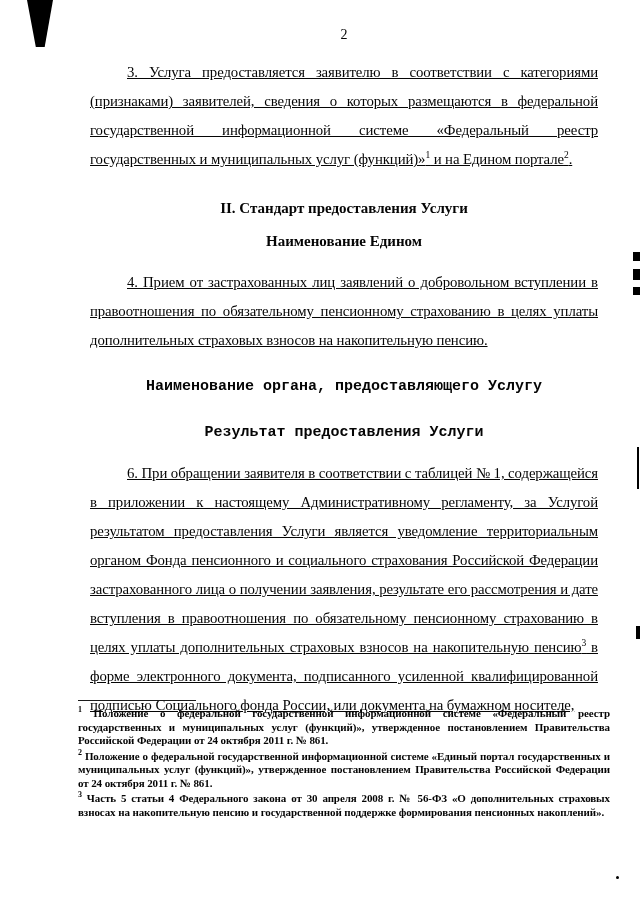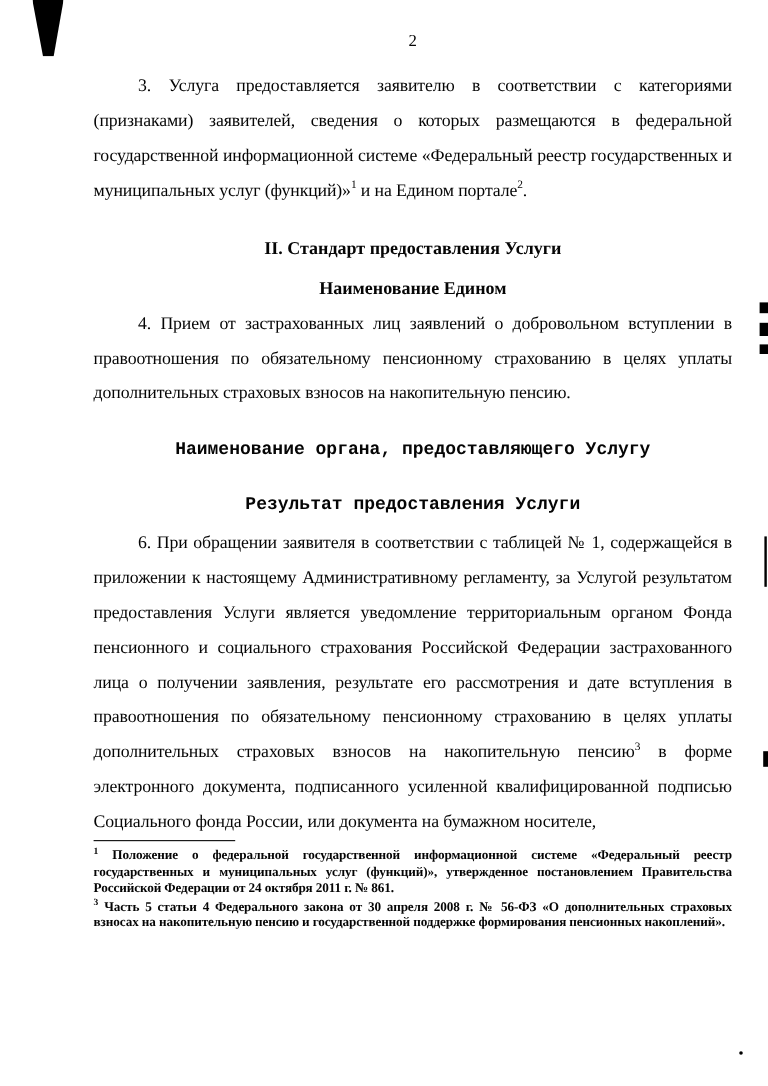--- a/index.html
+++ b/index.html
@@ -10,21 +10,21 @@
     color:#050505;
     position:relative;
     overflow:hidden;
   }
   .page{position:absolute;inset:0;padding:26px 30px 0 78px;}
   .page-number{
     text-align:center;font-size:14px;line-height:18px;margin-bottom:14px;
   }
   .body-text p{
     font-size:14.8px;line-height:29px;letter-spacing:-0.1px;
-    text-align:justify;text-indent:37px;margin:0;
+    text-align:justify;text-indent:37px;margin:12px;text-decoration:underline;
   }
   .heading,.subheading{
     font-size:15px;font-weight:bold;text-align:center;line-height:29px;
   }
   .h-section{margin:20px 0 0;font-family:Liberation Serif, serif;}
   .h-sub{margin:4px 0 0;}
   .h-sub-spaced{margin:17px 0 4px;font-family:Liberation Mono, monospace;}
   sup{font-size:9.5px;vertical-align:super;line-height:0;}
   .footnotes{
     position:absolute;left:78px;right:30px;top:700px;
@@ -74,20 +74,21 @@
 
     <p><span>6. При обращении заявителя в соответствии с таблицей № 1, содержащейся в приложении к настоящему Административному регламенту, за Услугой результатом предоставления Услуги является уведомление территориальным органом Фонда пенсионного и социального страхования Российской Федерации застрахованного лица о получении заявления, результате его рассмотрения и дате вступления в правоотношения по обязательному пенсионному страхованию в целях уплаты дополнительных страховых взносов на накопительную пенсию</span><sup>3</sup><span> в форме электронного документа, подписанного усиленной квалифицированной подписью Социального фонда России, или документа на бумажном носителе,</span></p>
 
   </div>
 
   <div class="footnotes">
     <div class="footnote-rule"></div>
 
     <div class="footnote"><sup>1</sup> <span>Положение о федеральной государственной информационной системе «Федеральный реестр государственных и муниципальных услуг (функций)», утвержденное постановлением Правительства Российской Федерации от 24 октября 2011 г. № 861.</span></div>
 
+    <div class="footnote"><sup>2</sup> <span>Положение о федеральной государственной информационной системе «Единый портал государственных и муниципальных услуг (функций)», утвержденное постановлением Правительства Российской Федерации от 24 октября 2011 г. № 861.</span></div>
 
     <div class="footnote"><sup>3</sup> <span>Часть 5 статьи 4 Федерального закона от 30 апреля 2008 г. № 56-ФЗ «О дополнительных страховых взносах на накопительную пенсию и государственной поддержке формирования пенсионных накоплений».</span></div>
   </div>
 
 </div>
 
 <div class="artifact art-corner"></div>
 <div class="artifact art-dash1"></div>
 <div class="artifact art-dash2"></div>
 <div class="artifact art-dash3"></div>

